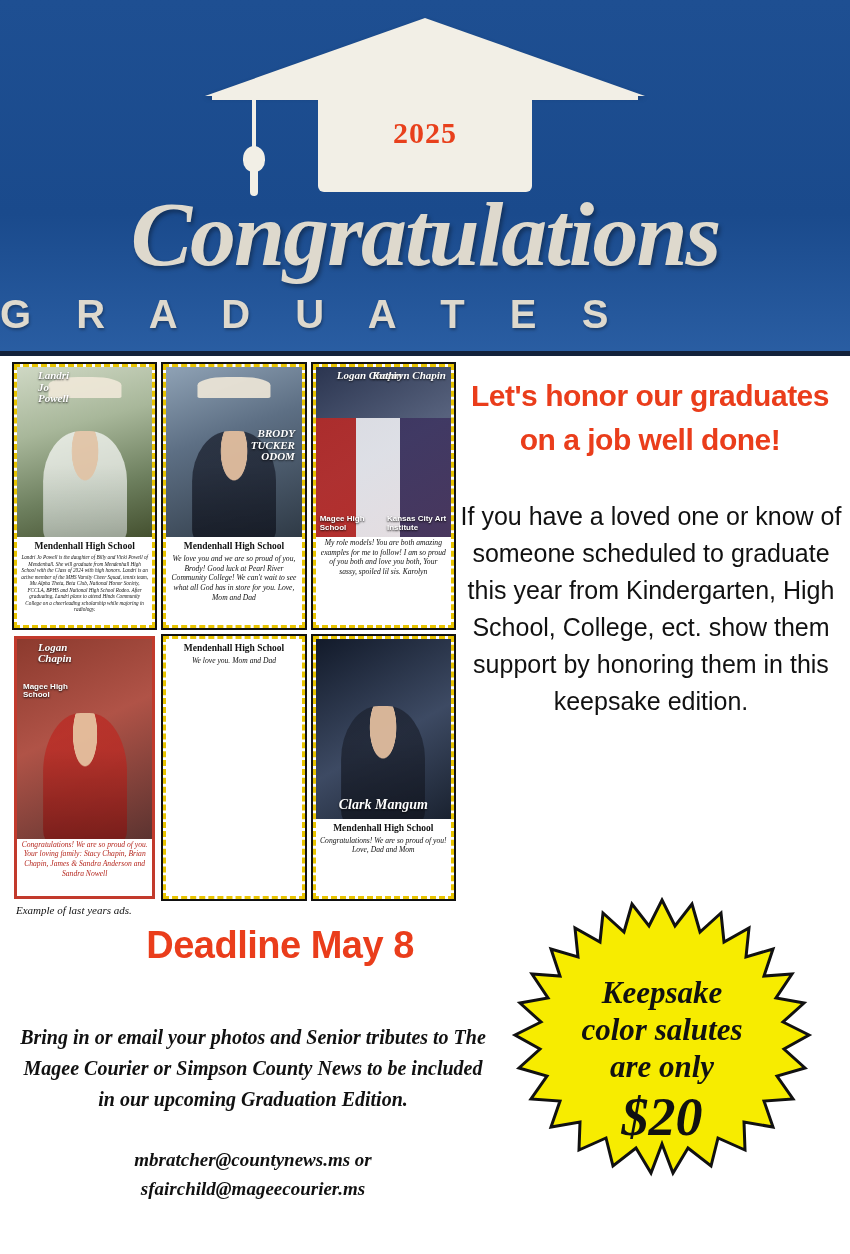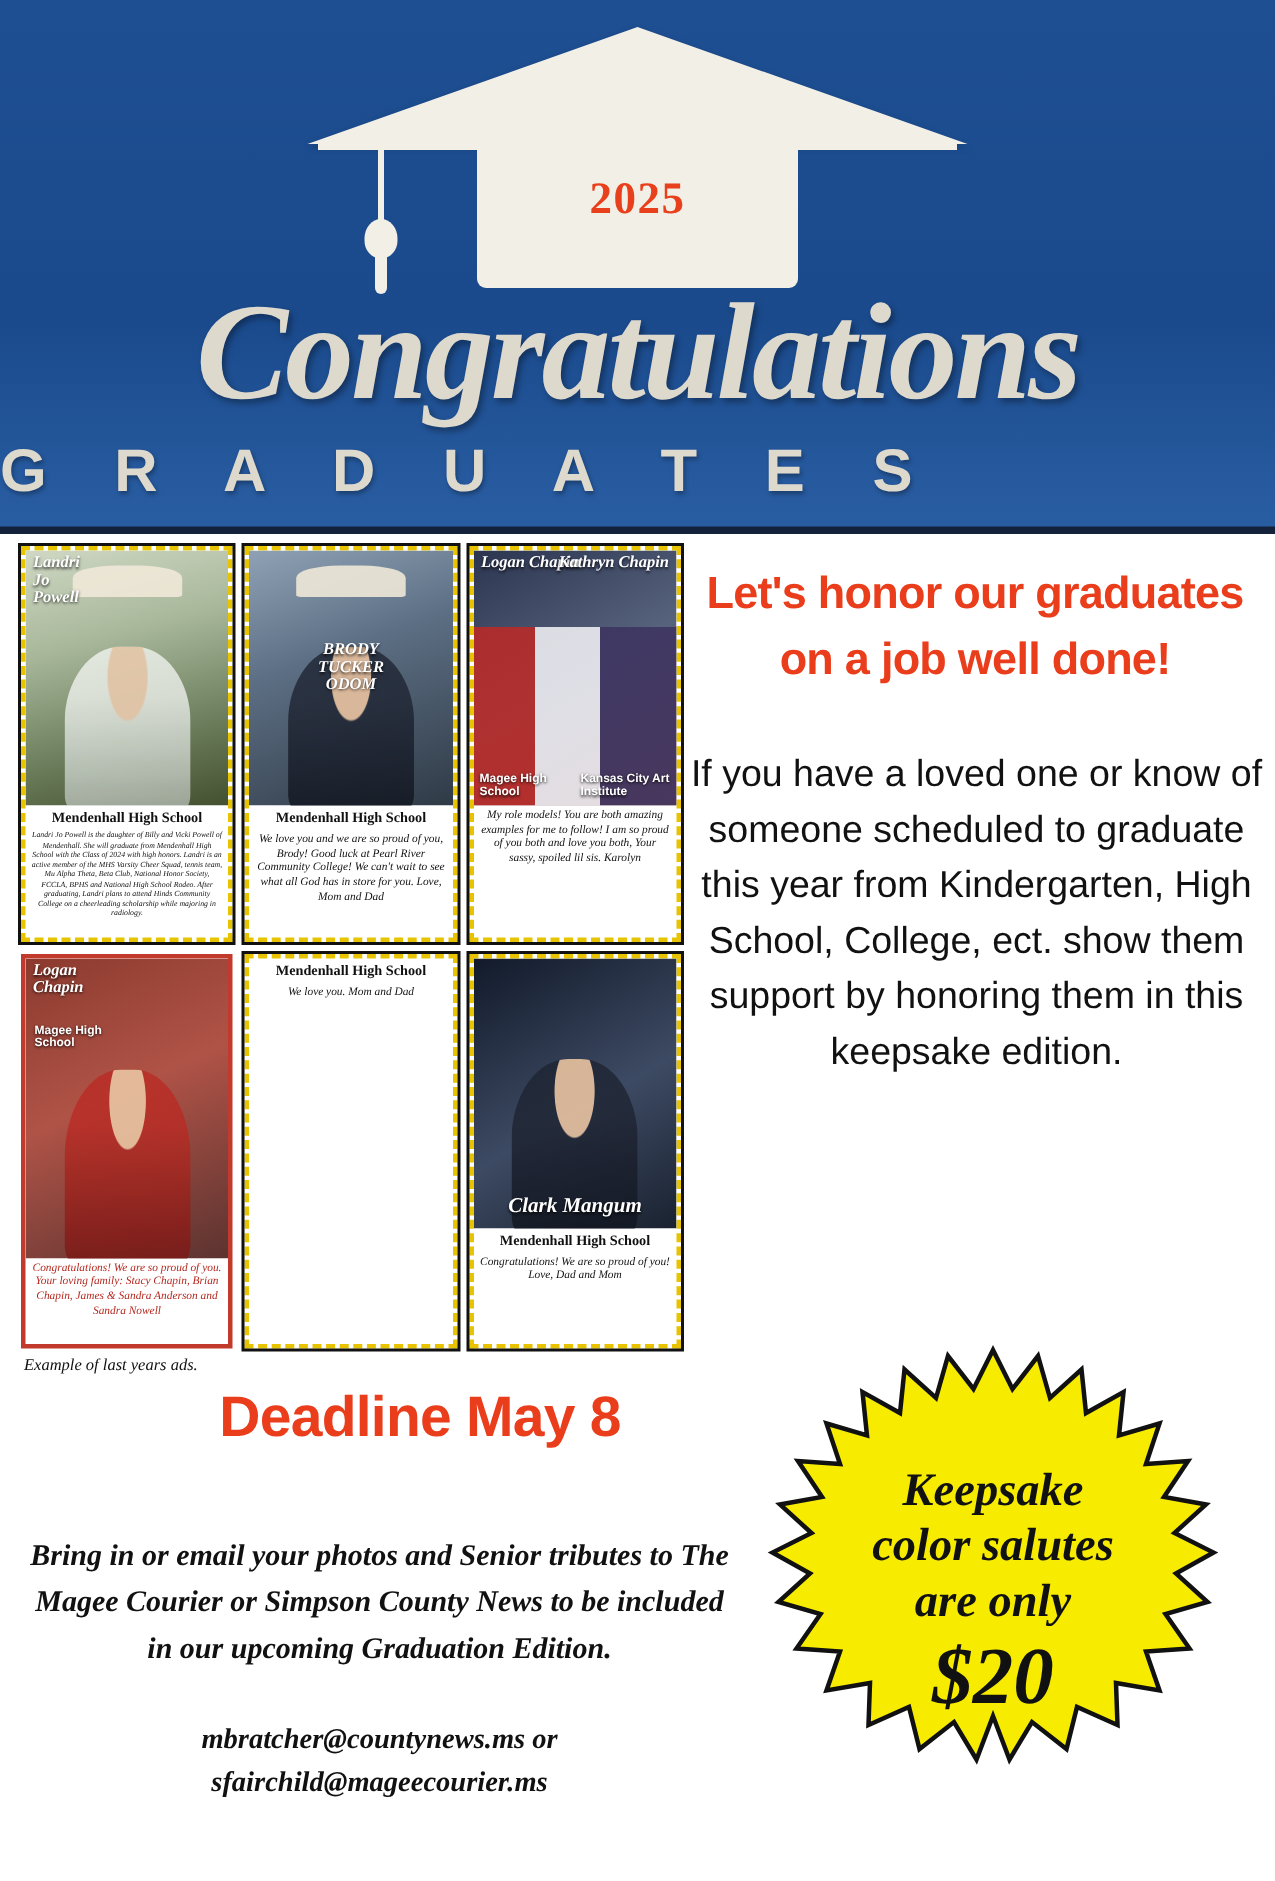--- a/index.html
+++ b/index.html
@@ -103,21 +103,21 @@
   }
   .ad.dashy { border: 3px dashed #e8c400; outline: 2px solid #111; outline-offset: 0; }
   .ad-photo {
     position: relative;
     flex: 0 0 auto;
     height: 118px;
     overflow: hidden;
   }
   .ad.tall .ad-photo { height: 170px; }
   .ad-name-script {
-    position: absolute; left: 5px; top: 3px;
+    position: absolute; left: 21px; top: 3px;
     font-family: "Liberation Serif", serif;
     font-style: italic; font-weight: bold;
     font-size: 11px; line-height: 1.05; color: #fff;
     text-shadow: 0 1px 2px rgba(0,0,0,.8);
     z-index: 3;
   }
   .ad-name-script.right { left: auto; right: 5px; text-align: right; }
   .ad-badge {
     position: absolute; bottom: 4px; left: 4px;
     font-size: 8px; font-weight: bold; color: #fff;
@@ -269,21 +269,21 @@
       </div>
       <div class="ad-school">Mendenhall High School</div>
       <div class="ad-msg tiny">Landri Jo Powell is the daughter of Billy and Vicki Powell of Mendenhall. She will graduate from Mendenhall High School with the Class of 2024 with high honors. Landri is an active member of the MHS Varsity Cheer Squad, tennis team, Mu Alpha Theta, Beta Club, National Honor Society, FCCLA, BPHS and National High School Rodeo. After graduating, Landri plans to attend Hinds Community College on a cheerleading scholarship while majoring in radiology.</div>
     </div>
 
     <div class="ad dashy tall">
       <div class="ad-photo">
         <div class="ph ph-b"></div>
         <div class="ph-figure dark"></div>
         <div class="ph-hat"></div>
-        <div class="ad-name-script" style="left:50%;transform:translateX(-50%);top:36%;text-align:center;width:90%">BRODY<br>TUCKER<br>ODOM</div>
+        <div class="ad-name-script" style="left:50%;transform:translateX(-50%);top:36%;text-align:right;width:90%">BRODY<br>TUCKER<br>ODOM</div>
       </div>
       <div class="ad-school">Mendenhall High School</div>
       <div class="ad-msg">We love you and we are so proud of you, Brody! Good luck at Pearl River Community College! We can't wait to see what all God has in store for you. Love, Mom and Dad</div>
     </div>
 
     <div class="ad dashy tall">
       <div class="ad-photo">
         <div class="ph ph-c"></div>
         <div class="ph-duo"></div>
         <div class="ad-name-script">Logan Chapin</div>

